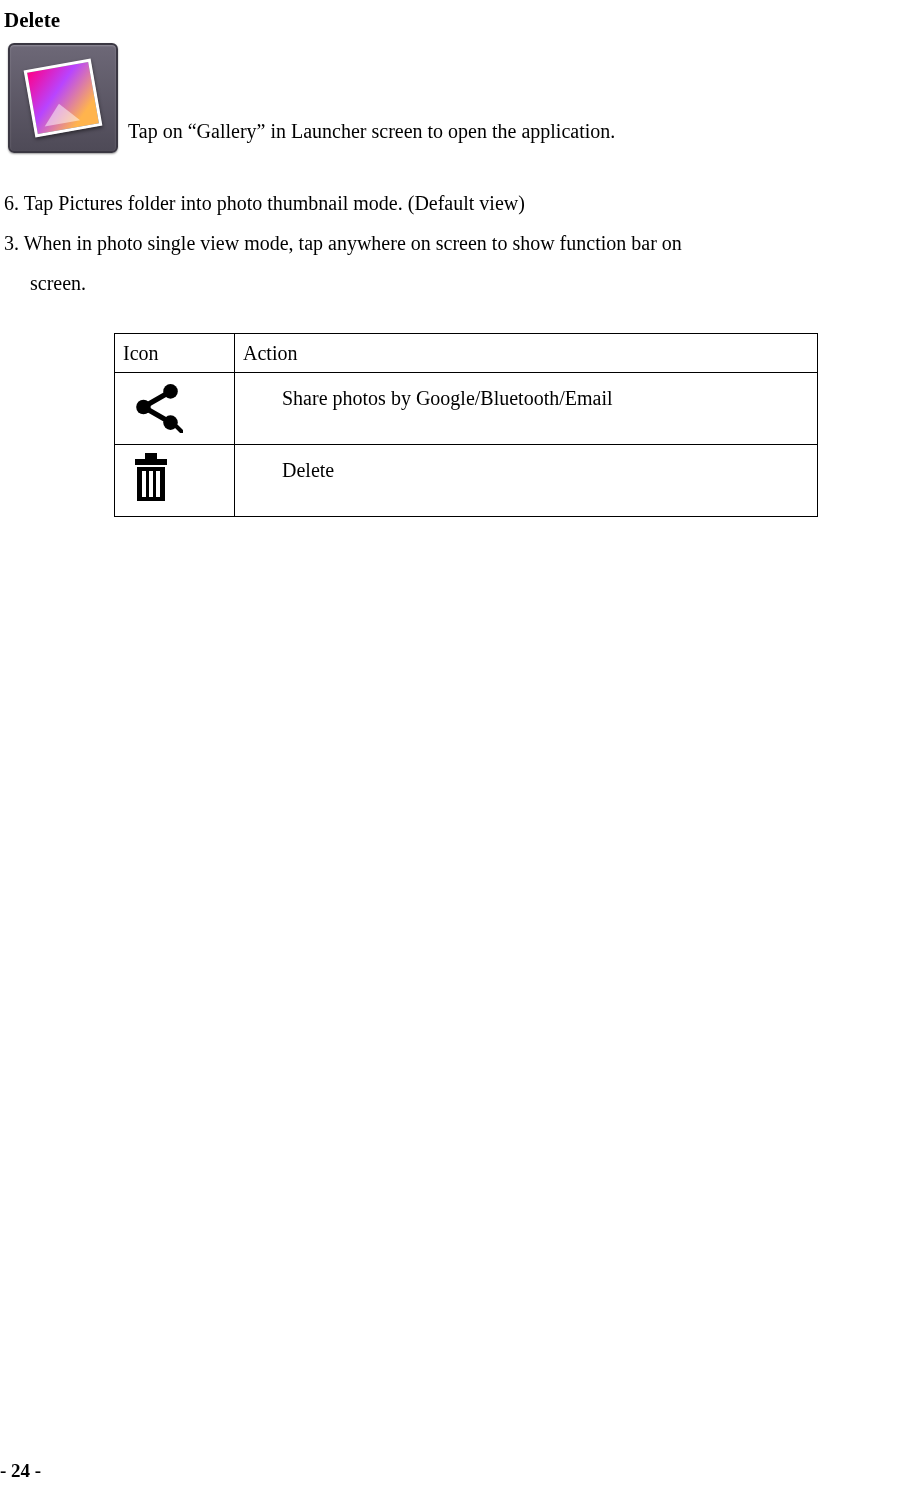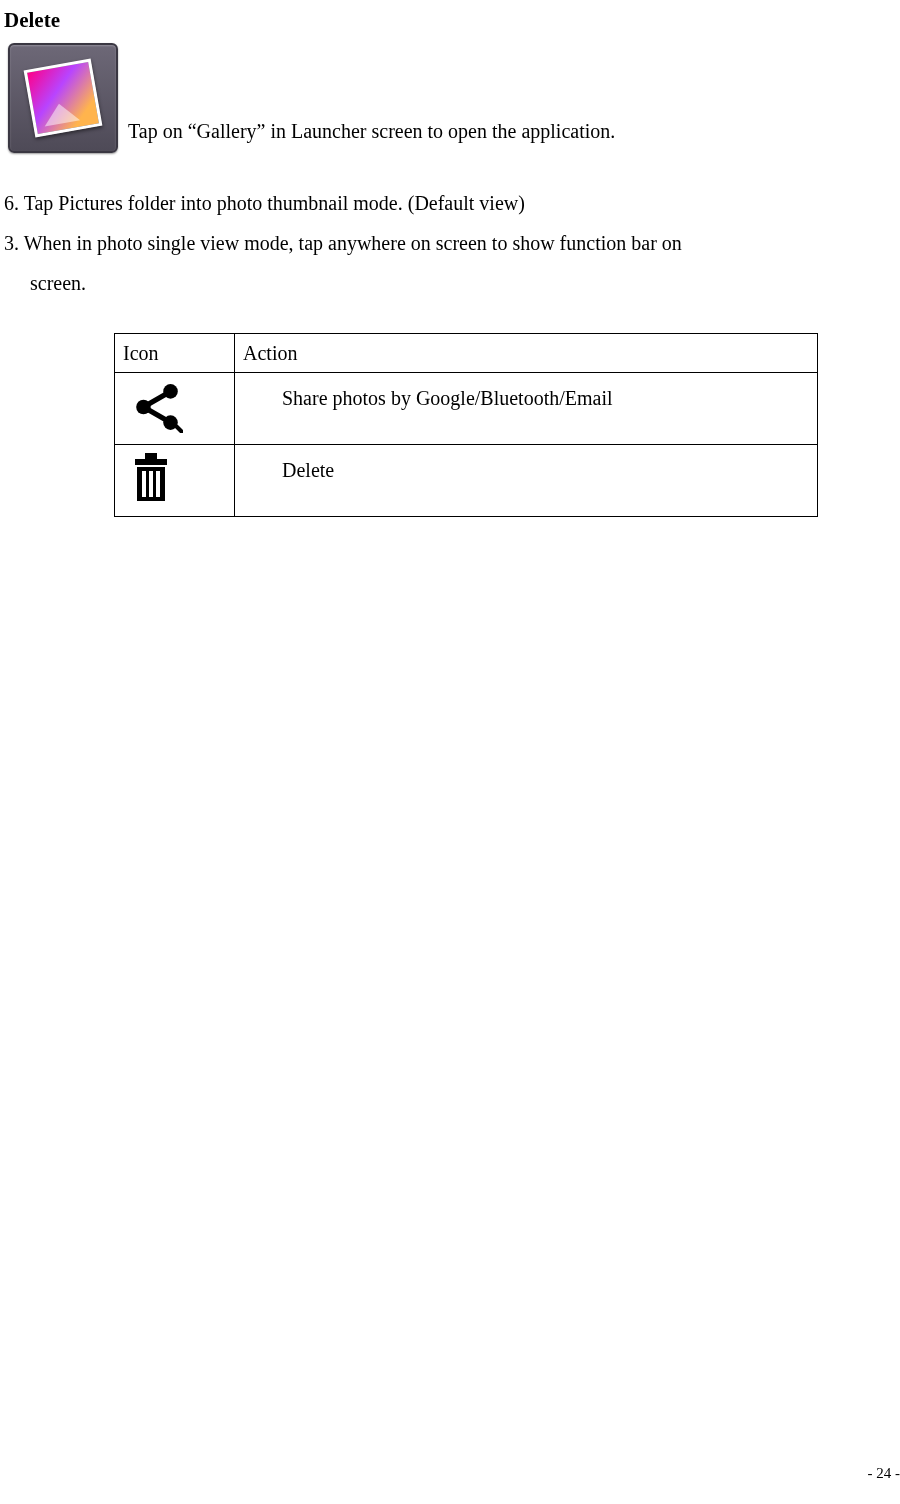--- a/index.html
+++ b/index.html
@@ -89,23 +89,23 @@
     padding-left: 47px;
   }
   .header-row td {
     height: 36px;
     line-height: 1.3;
   }
   .footer {
     position: absolute;
     bottom: 22px;
     width: 100%;
-    text-align: right;
-    font-size: 15px;
-    font-weight: normal;
+    text-align: left;
+    font-size: 19px;
+    font-weight: bold;
   }
   
   .share-svg { width: 52px; height: 52px; }
   .trash-svg { width: 40px; height: 50px; }
   .more-svg  { width: 34px; height: 40px; }
 </style>
 </head>
 <body>
 
 <div class="title">Delete</div>

